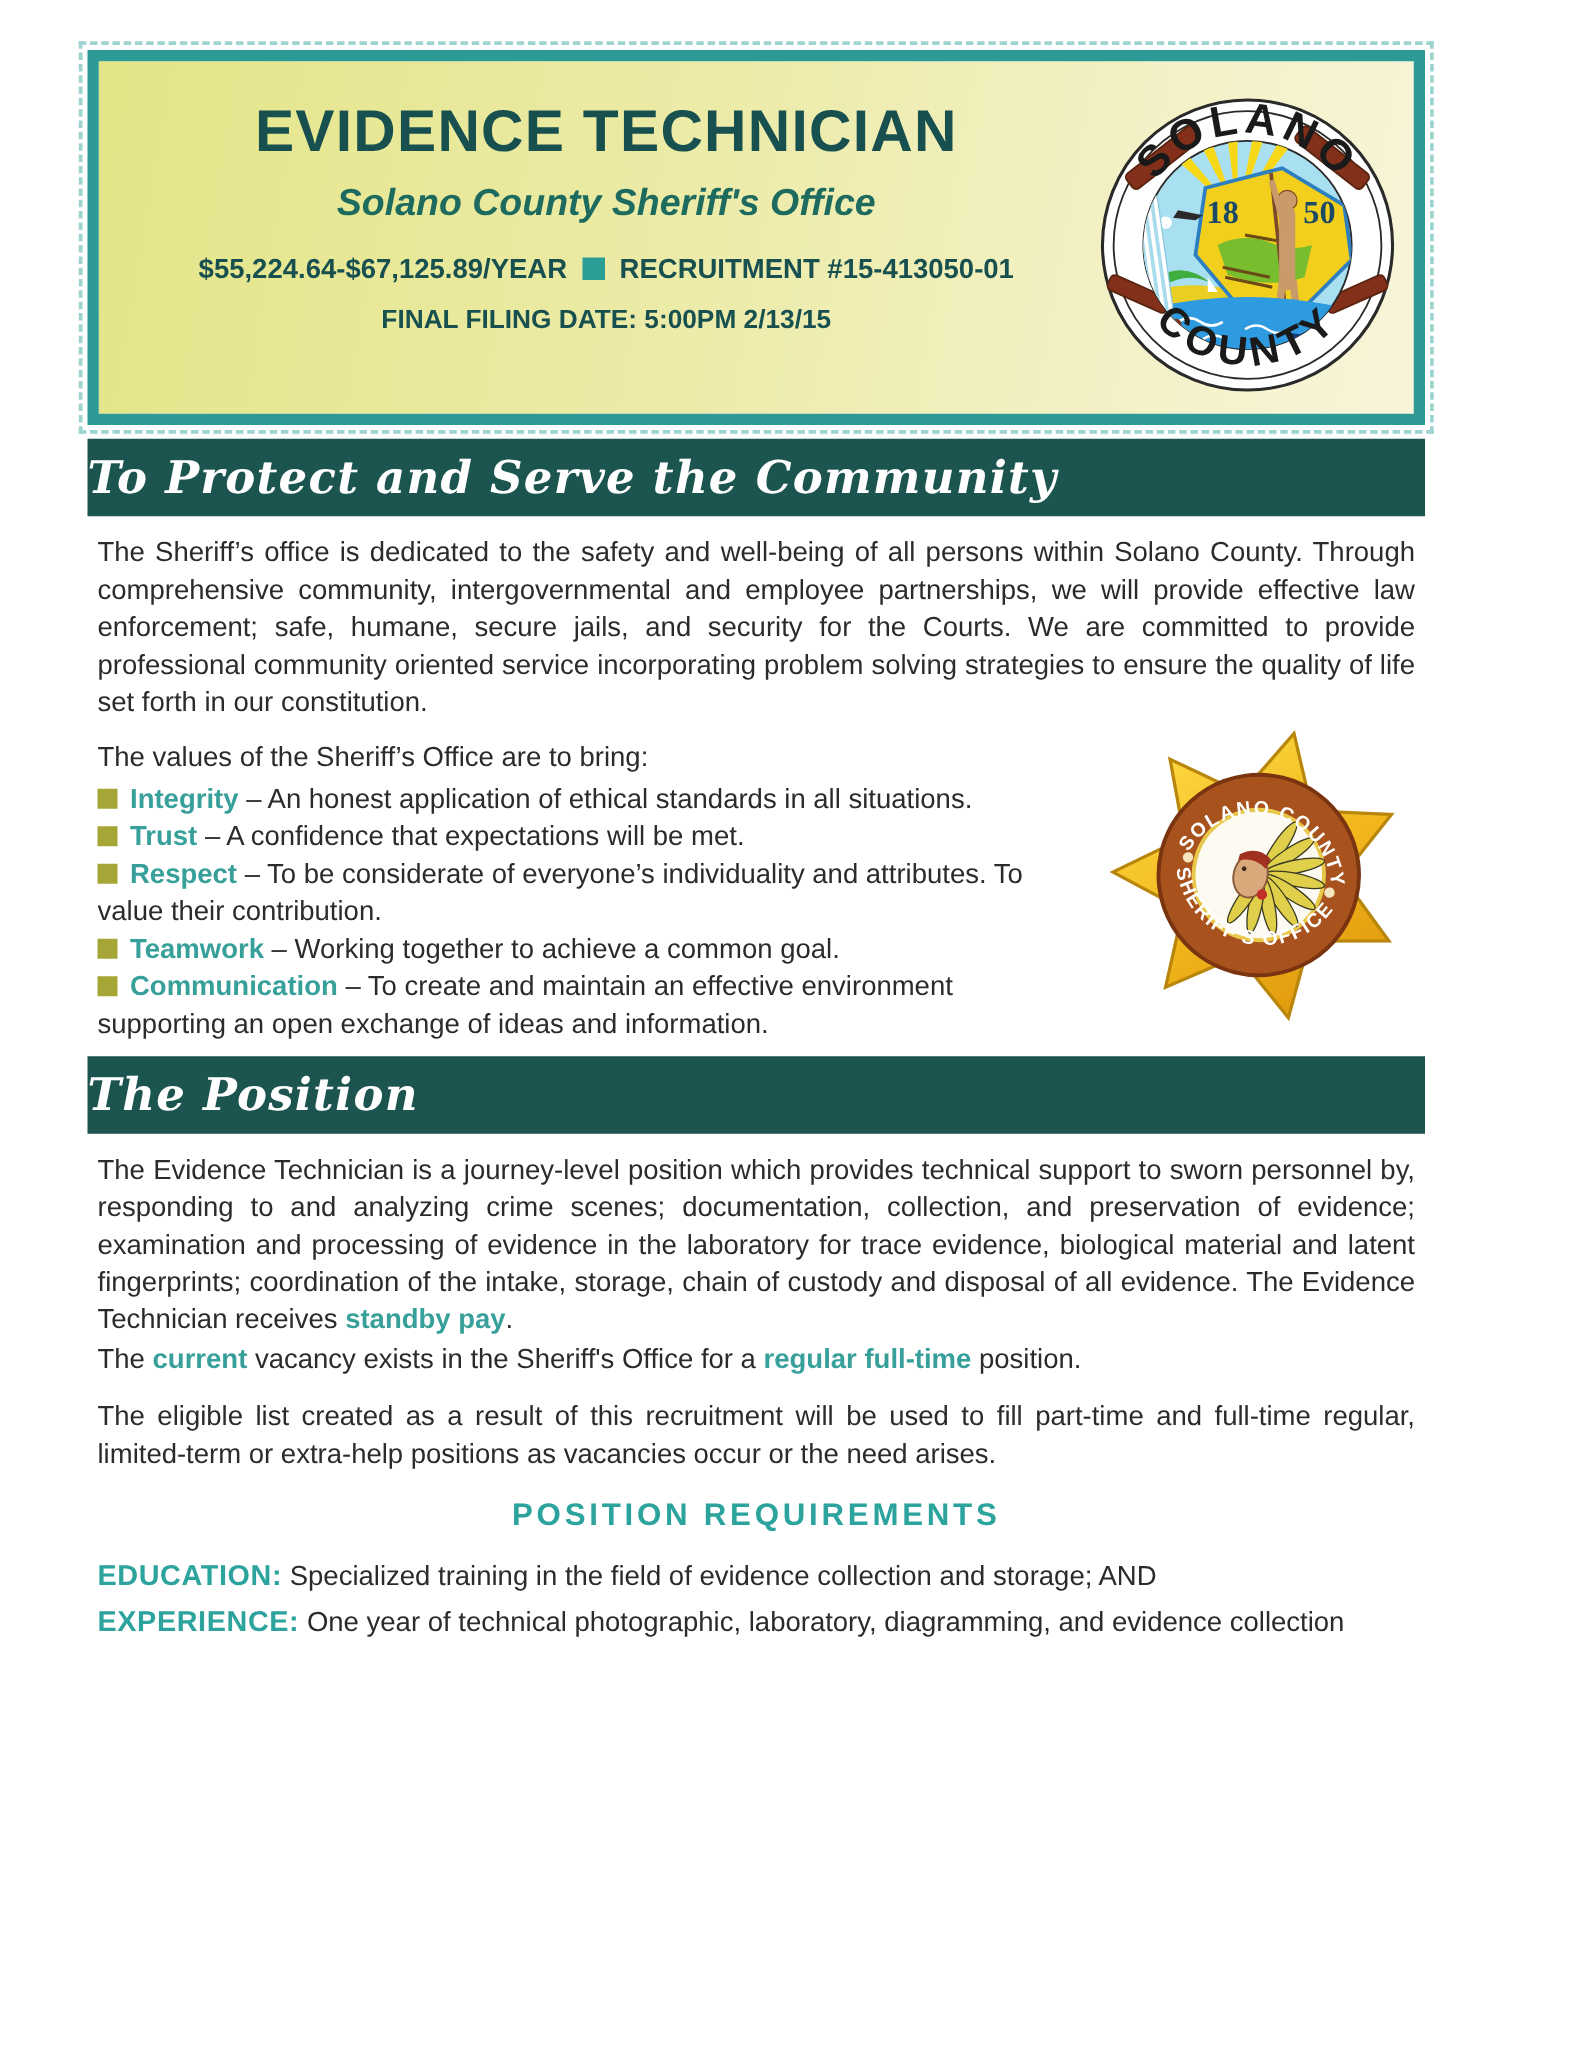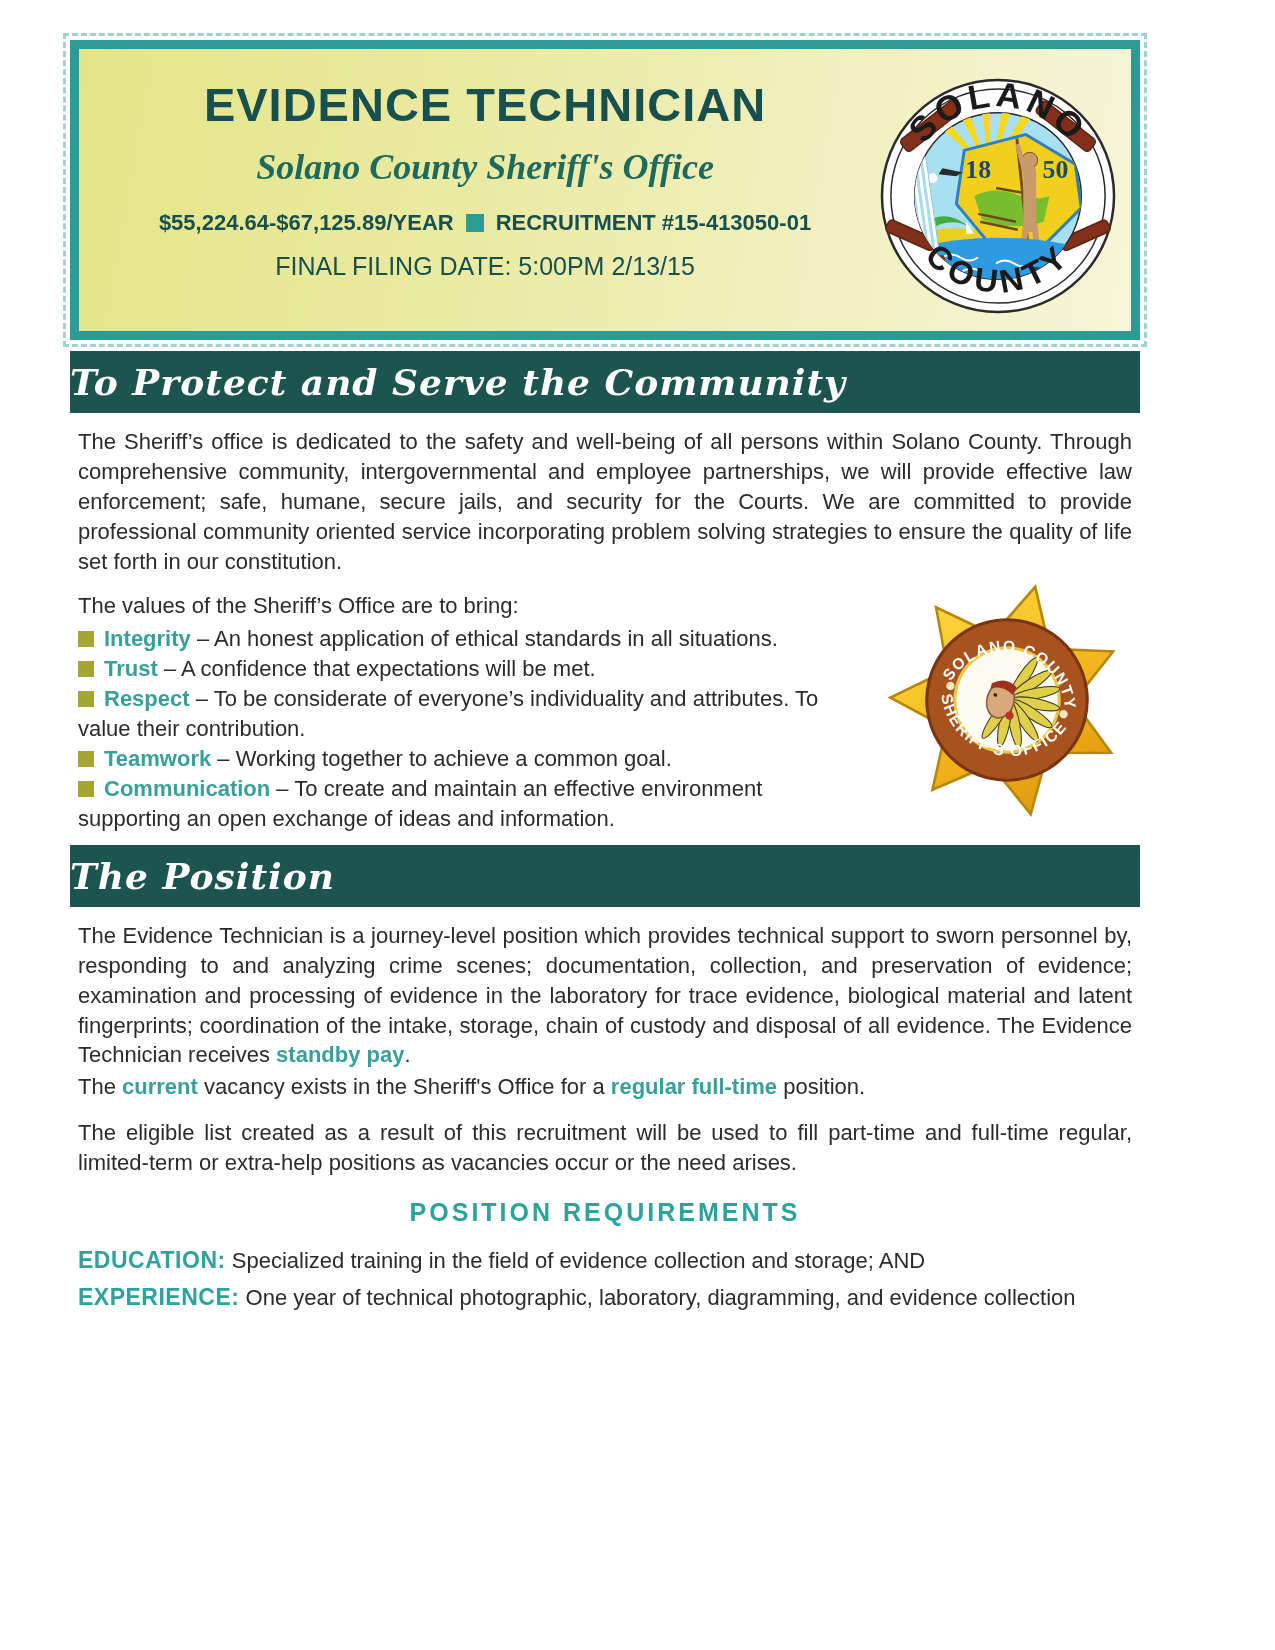--- a/index.html
+++ b/index.html
@@ -19,29 +19,29 @@
     outline:3px dashed #9ed4d0;
     outline-offset:4px;
   }
   .header-text { padding:28px 270px 0 30px; text-align:center; }
   .job-title {
     font-size:47px; font-weight:800; letter-spacing:1px;
     color:#17504e; font-family:"Liberation Sans", sans-serif;
   }
   .office-script {
     margin-top:14px;
-    font-family:Liberation Serif, serif; font-style:italic; font-weight:bold;
-    font-size:36px; color:#1d6a5e;
+    font-family:Liberation Sans, sans-serif; font-style:italic; font-weight:bold;
+    font-size:30px; color:#1d6a5e;
   }
   .salary-line {
     margin-top:22px; font-size:22px; font-weight:600; color:#17504e;
     display:flex; align-items:center; justify-content:center; gap:12px;
   }
   .tealsquare { display:inline-block; width:18px; height:18px; background:#2a9d95; }
-  .filing-line { margin-top:16px; font-size:25px; font-weight:400; color:#17504e; }
+  .filing-line { margin-top:16px; font-size:21px; font-weight:700; color:#17504e; }
   .seal-wrap { position:absolute; top:28px; right:14px; width:238px; height:238px; }
 
   
   .banner {
     margin:11px 135px 0 70px; height:62px; background:#1c5450;
     display:flex; align-items:center; justify-content:flex-start;
   }
   .banner span {
     color:#ffffff; font-family:"DejaVu Serif", serif; font-style:italic;
     font-weight:bold; font-size:36px; letter-spacing:1px;

